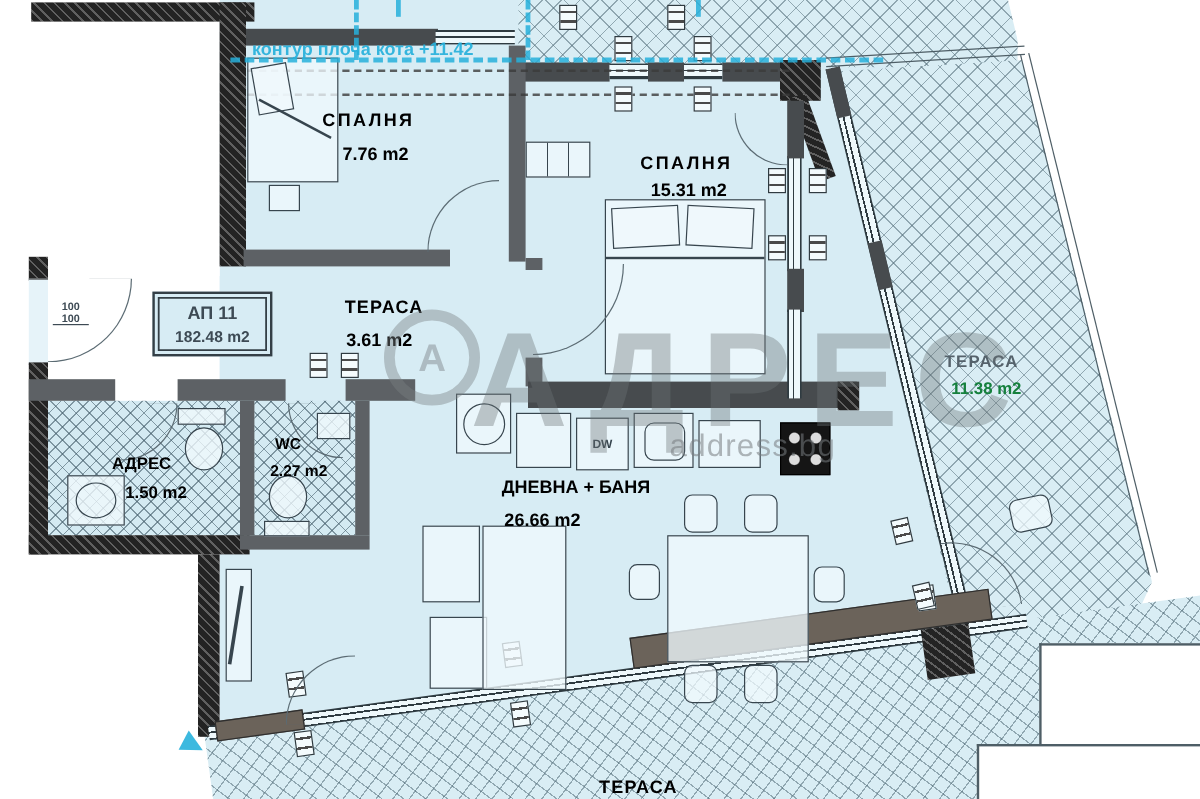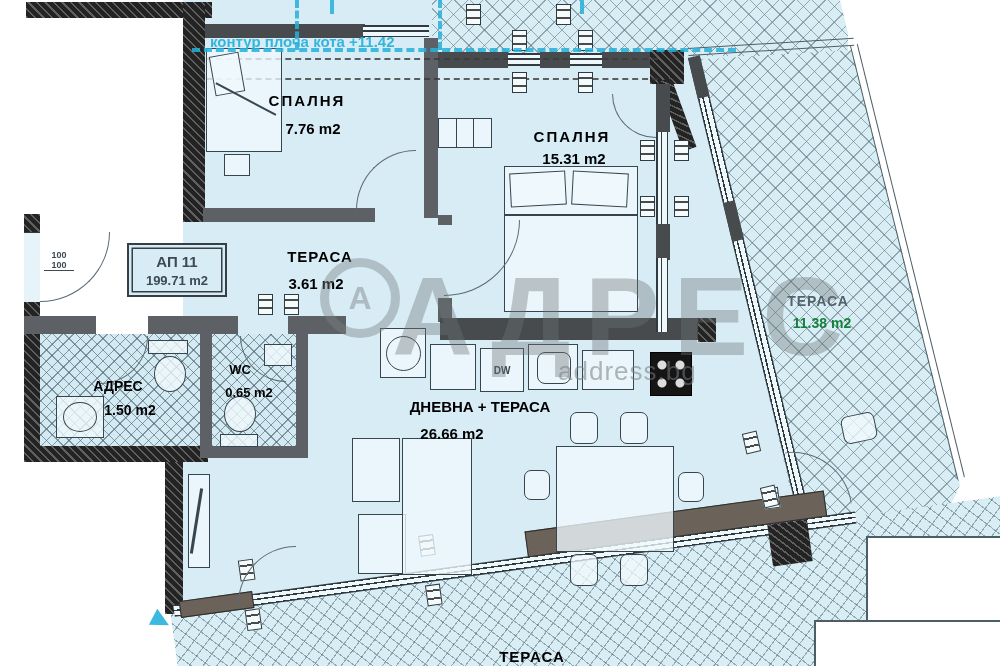--- a/index.html
+++ b/index.html
@@ -199,39 +199,39 @@
   <div class="abs dim" style="left:744px;top:432px;transform:rotate(-13deg);"></div>
   <div class="abs dim" style="left:762px;top:486px;transform:rotate(-13deg);"></div>
 
   <div class="abs" style="left:44px;top:250px;width:30px;color:#3d4a54;font-size:9px;font-weight:bold;line-height:10px;text-align:center;border-bottom:1px solid #3d4a54;">
     <div>100</div>
     <div>100</div>
   </div>
 
   <div class="abs apbox" style="left:127px;top:243px;width:100px;height:54px;padding-top:8px;">
     <div style="color:#3d4a54;font-weight:bold;font-size:15px;">АП 11</div>
-    <div style="color:#3d4a54;font-weight:bold;font-size:13px;margin-top:3px;">199.71 m2</div>
+    <div style="color:#3d4a54;font-weight:bold;font-size:13px;margin-top:3px;">182.48 m2</div>
   </div>
 
   <div class="abs lbl" style="left:307px;top:92px;font-size:15px;letter-spacing:2px;">СПАЛНЯ</div>
   <div class="abs lbl" style="left:313px;top:120px;font-size:15px;">7.76 m2</div>
 
   <div class="abs lbl" style="left:572px;top:128px;font-size:15px;letter-spacing:2px;">СПАЛНЯ</div>
   <div class="abs lbl" style="left:574px;top:150px;font-size:15px;">15.31 m2</div>
 
   <div class="abs lbl" style="left:320px;top:248px;font-size:15px;letter-spacing:1px;">ТЕРАСА</div>
   <div class="abs lbl" style="left:316px;top:275px;font-size:15px;">3.61 m2</div>
 
   <div class="abs lbl" style="left:118px;top:378px;font-size:14px;">АДРЕС</div>
   <div class="abs lbl" style="left:130px;top:402px;font-size:14px;">1.50 m2</div>
 
   <div class="abs lbl" style="left:240px;top:362px;font-size:13px;">WC</div>
-  <div class="abs lbl" style="left:249px;top:385px;font-size:13px;">0.65 m2</div>
-
-  <div class="abs lbl" style="left:480px;top:398px;font-size:15px;">ДНЕВНА + ТЕРАСА</div>
+  <div class="abs lbl" style="left:249px;top:385px;font-size:13px;">2.27 m2</div>
+
+  <div class="abs lbl" style="left:480px;top:398px;font-size:15px;">ДНЕВНА + БАНЯ</div>
   <div class="abs lbl" style="left:452px;top:425px;font-size:15px;">26.66 m2</div>
 
   <div class="abs lbl" style="left:818px;top:293px;font-size:14px;letter-spacing:1px;color:#55626b;">ТЕРАСА</div>
   <div class="abs lbl" style="left:822px;top:315px;font-size:14px;color:#15803d;text-align:right;">11.38 m2</div>
 
   <div class="abs lbl" style="left:532px;top:648px;font-size:15px;letter-spacing:1px;">ТЕРАСА</div>
 
   <div class="abs cyL" style="left:192px;top:48px;width:544px;height:0;"></div>
   <div class="abs cyV" style="left:295px;top:0;width:0;height:50px;"></div>
   <div class="abs cyV" style="left:330px;top:0;width:0;height:14px;"></div>

